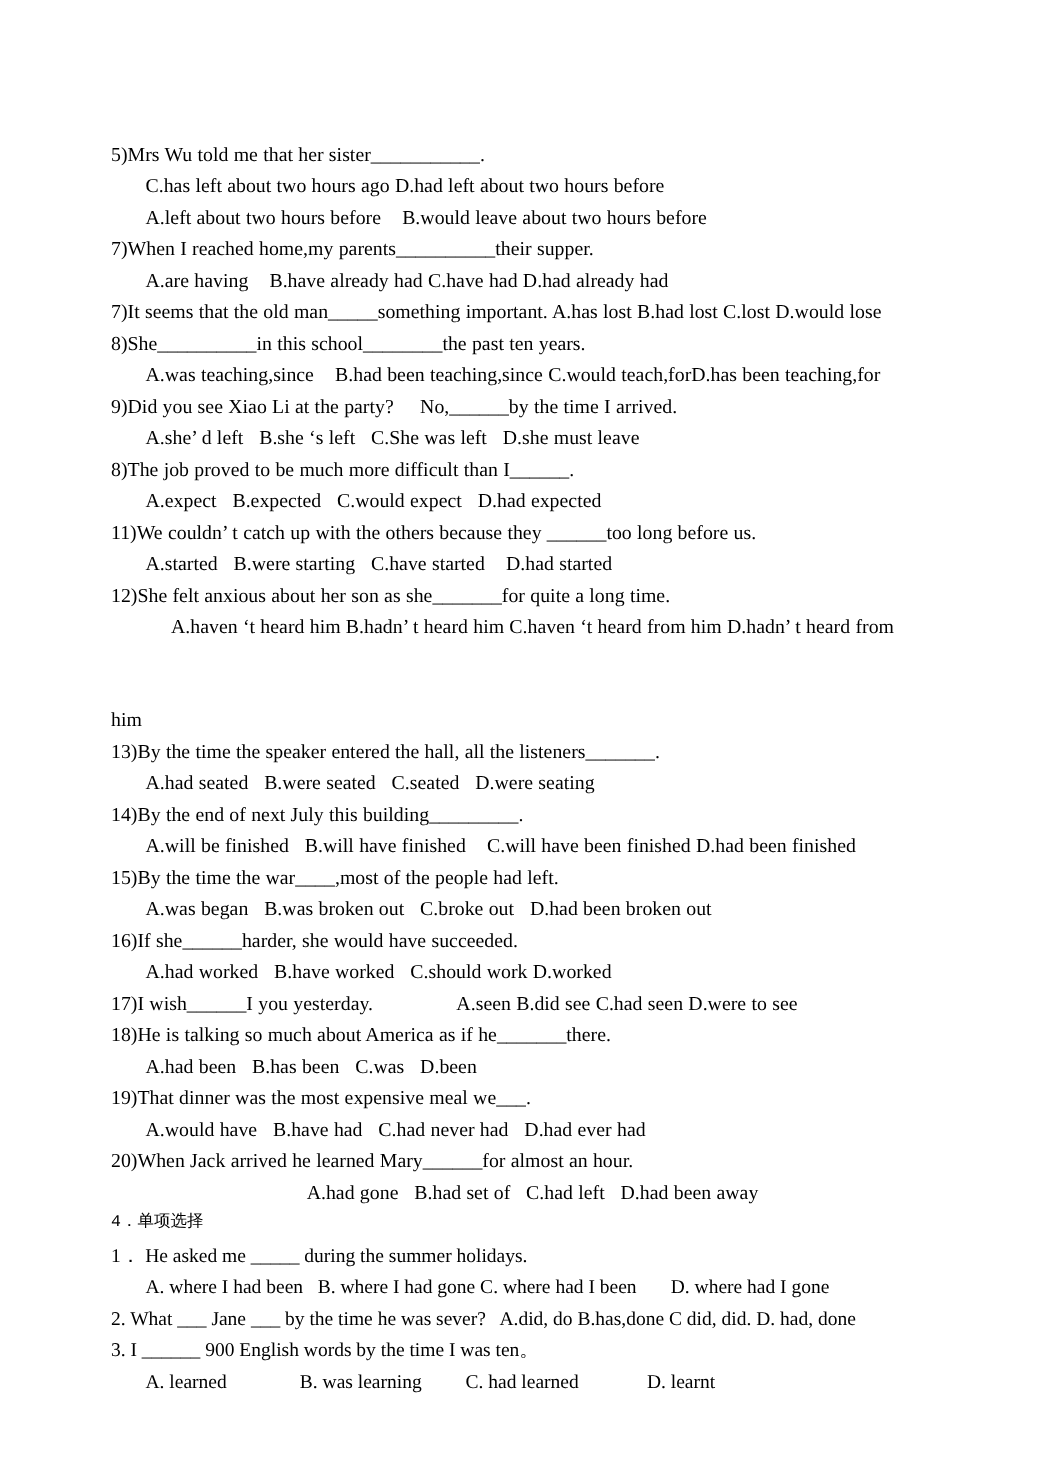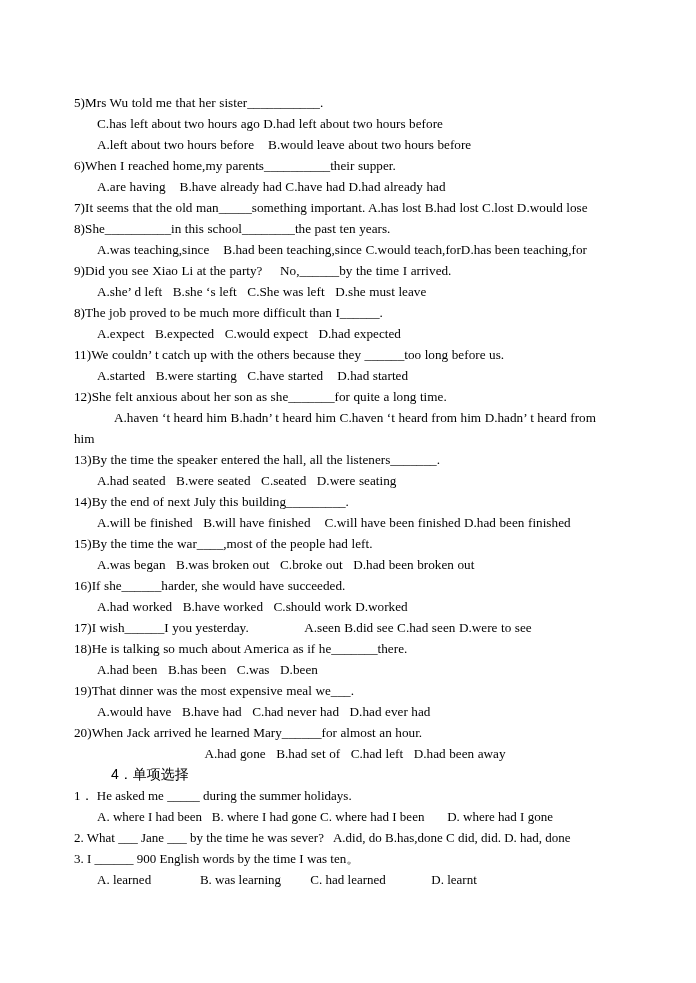--- a/index.html
+++ b/index.html
@@ -46,48 +46,48 @@
     padding-left: 23px;
   }
   
   .opt-tight {
     padding-left: 10px;
     text-align: center;
   }
   
   .cont {
     padding-left: 0;
+    margin-top: 41px;
   }
   .section-head {
-    font-family: Liberation Sans, sans-serif;
-    font-size: 14px;
+    font-family: Liberation Mono, monospace;
+    font-size: 11px;
     line-height: 21px;
     white-space: pre-wrap;
-    margin-left: 37px;
   }
   .mc {
     font-size: 13px;
     line-height: 21px;
     white-space: pre-wrap;
   }
   .mc-opt {
     padding-left: 23px;
   }
 </style>
 </head>
 <body>
 
 <div class="page">
   <div class="content">
 
     <div class="line q">5)Mrs Wu told me that her sister___________.</div>
     <div class="line opt">C.has left about two hours ago D.had left about two hours before</div>
     <div class="line opt">A.left about two hours before    B.would leave about two hours before</div>
 
-    <div class="line q">6)When I reached home,my parents__________their supper.</div>
+    <div class="line q">7)When I reached home,my parents__________their supper.</div>
     <div class="line opt">A.are having    B.have already had C.have had D.had already had</div>
 
     <div class="line q">7)It seems that the old man_____something important. A.has lost B.had lost C.lost D.would lose</div>
 
     <div class="line q">8)She__________in this school________the past ten years.</div>
     <div class="line opt">A.was teaching,since    B.had been teaching,since C.would teach,forD.has been teaching,for</div>
 
     <div class="line q">9)Did you see Xiao Li at the party?     No,______by the time I arrived.</div>
     <div class="line opt">A.she’ d left   B.she ‘s left   C.She was left   D.she must leave</div>
 

